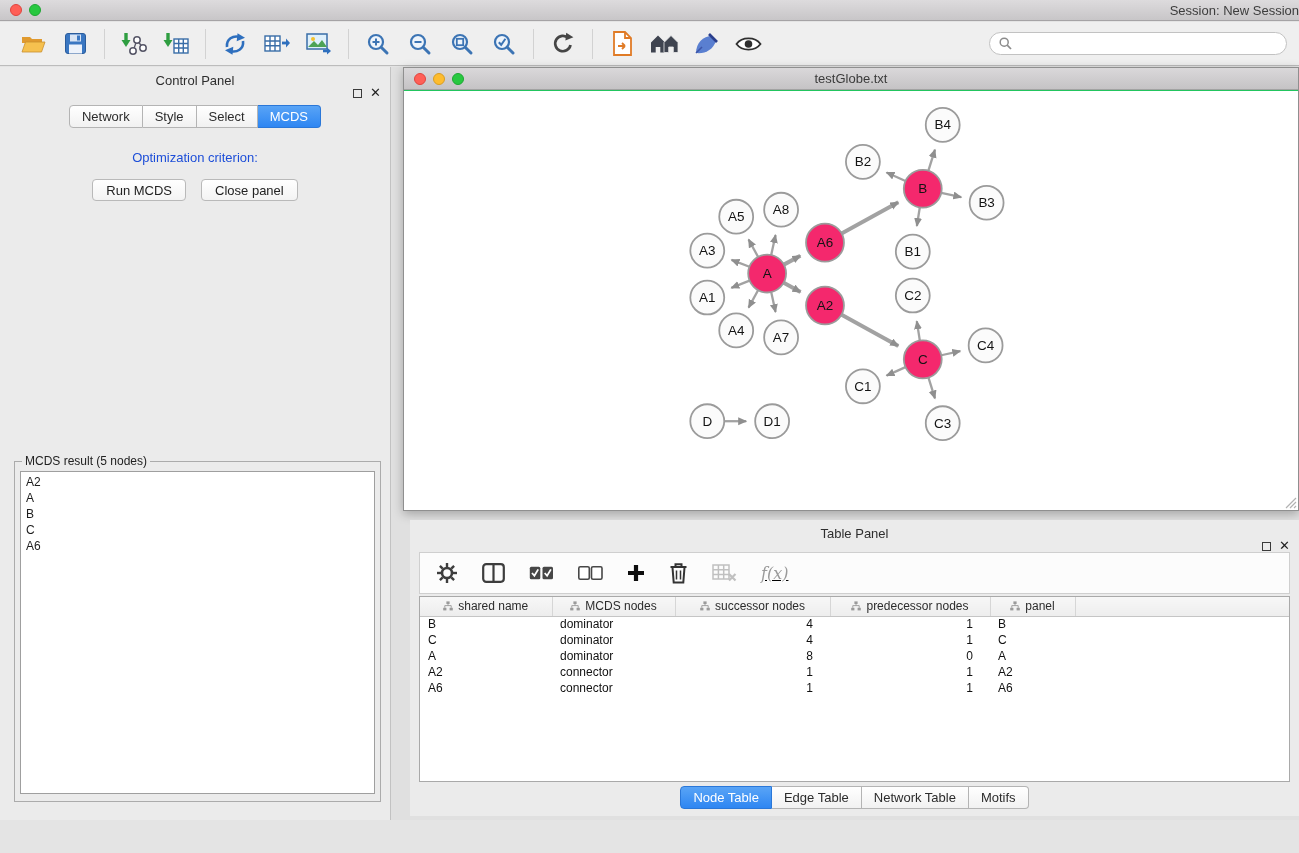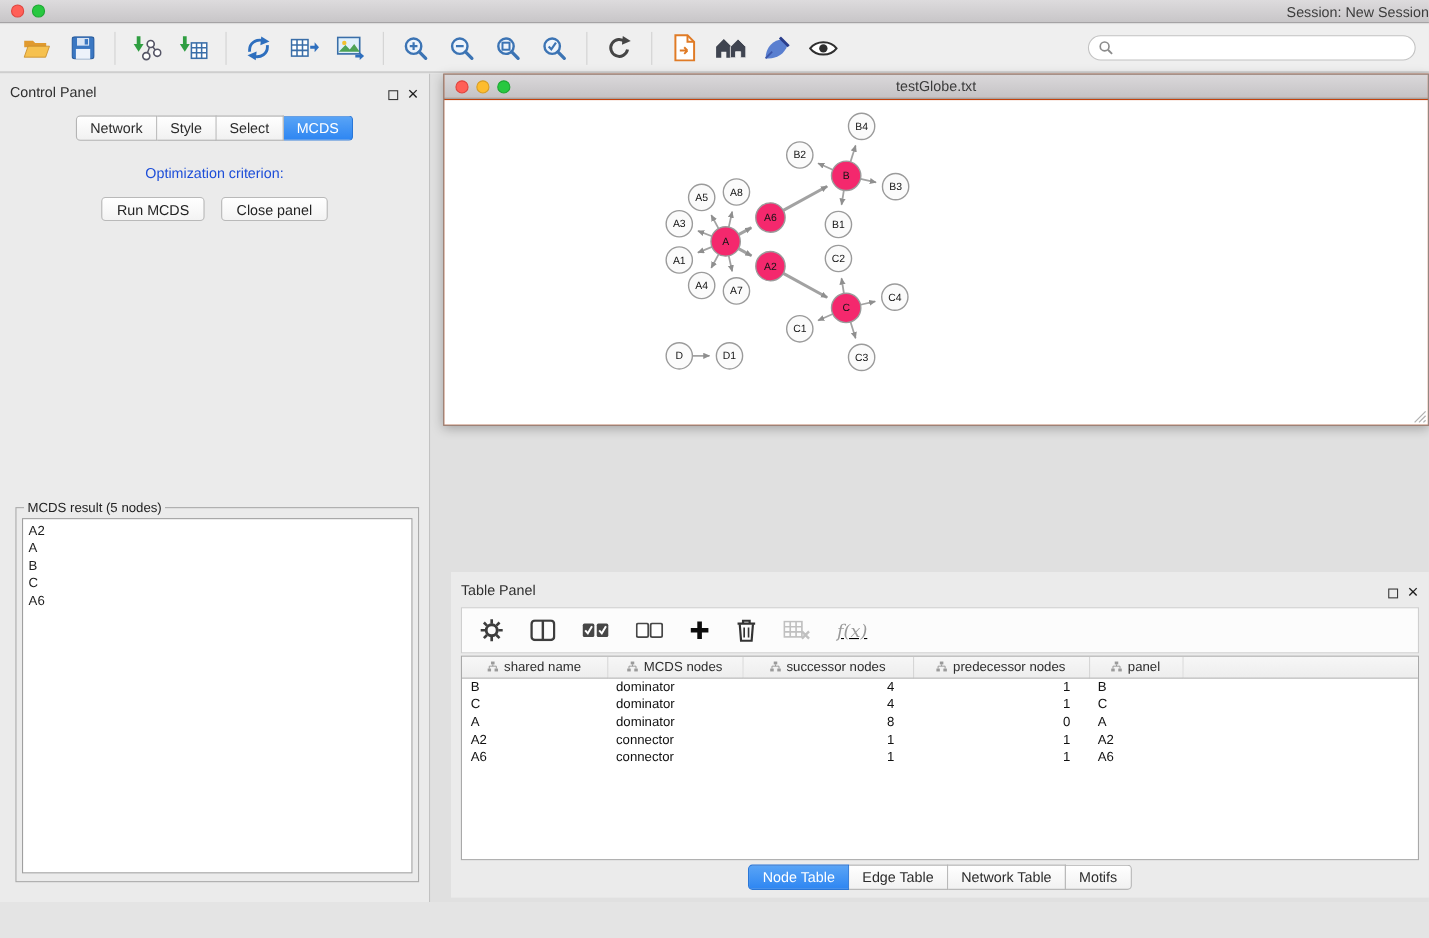--- a/index.html
+++ b/index.html
@@ -21,42 +21,42 @@
   .tbtn{width:32px;height:34px;border:none;background:transparent;display:flex;align-items:center;justify-content:center;margin:0 5px;}
   .tsep{width:1px;height:30px;background:#d2d2d2;margin:0 8px;}
   .searchbox{margin-left:auto;width:298px;height:23px;background:#fff;border:1px solid #c2c2c2;border-radius:12px;display:flex;align-items:center;padding:0 9px;gap:6px;}
   .searchbox input{border:none;outline:none;flex:1;font-size:12px;font-family:inherit;background:transparent;color:#333;}
 
   
   .main{position:absolute;top:67px;left:0;right:0;height:753px;background:#e0e0e0;}
 
   
   .control-panel{position:absolute;left:0;top:0;width:391px;height:100%;background:#ebebeb;border-right:1px solid #c2c2c2;padding:6px 9px;}
-  .panel-header{display:flex;align-items:flex-end;height:18px;}
+  .panel-header{display:flex;align-items:center;height:18px;flex-direction:column;}
   .panel-title{font-size:13px;color:#2e2e2e;}
   .ph-icons{margin-left:auto;display:flex;align-items:center;gap:8px;}
   .float-ic{width:9px;height:9px;border:1.5px solid #3a3a3a;display:inline-block;}
   .close-ic{font-size:13px;font-weight:bold;color:#1e1e1e;line-height:10px;}
   .segs{display:flex;justify-content:center;}
   .cp-segs{margin-top:14px;}
   .seg{border:1px solid #b4b4b4;border-left:none;background:linear-gradient(#ffffff,#f1f1f1);padding:3px 12px;font-size:13px;color:#2c2c2c;white-space:nowrap;}
   .seg:first-child{border-left:1px solid #b4b4b4;border-radius:4px 0 0 4px;}
   .seg:last-child{border-radius:0 4px 4px 0;}
   .seg.active{background:linear-gradient(#59a4f6,#2e86f2);border-color:#2a77d8;color:#fff;}
   .opt-label{margin-top:22px;text-align:center;font-size:13px;color:#1d4ed8;}
   .dropdown{margin:8px auto 0;width:312px;height:23px;background:#fff;border:1px solid #b7b7b7;border-radius:4px;display:flex;align-items:center;position:relative;padding-left:8px;font-size:12px;color:#1b1b1b;}
   .dd-stepper{position:absolute;right:0;top:0;bottom:0;width:19px;background:linear-gradient(#72b2fb,#2f7cf0);border-radius:0 3px 3px 0;display:flex;align-items:center;justify-content:center;}
   .btn-row{display:flex;justify-content:center;gap:15px;margin-top:14px;}
   .mac-btn{height:22px;padding:0 13px;background:linear-gradient(#ffffff,#f3f3f3);border:1px solid #b9b9b9;border-radius:4px;font-size:13px;font-family:inherit;color:#222;}
   .result-fieldset{position:absolute;left:14px;right:9px;top:387px;bottom:18px;border:1px solid #ababab;padding:3px 5px 7px 5px;}
   .result-fieldset legend{font-size:12px;color:#222;padding:0 3px;margin-left:2px;}
   .result-list{width:100%;height:100%;background:#fff;border:1px solid #9f9f9f;padding:2px 5px;font-size:12px;line-height:16px;overflow:hidden;}
 
   
-  .network-window{position:absolute;left:403px;top:0;width:896px;height:320px;background:#c2410c;border:1px solid #8f8f8f;box-shadow:0 3px 10px rgba(0,0,0,0.28);}
+  .network-window{position:absolute;left:403px;top:0;width:896px;height:444px;background:#22c55e;border:1px solid #8f8f8f;box-shadow:0 3px 10px rgba(0,0,0,0.28);}
   .nw-titlebar{height:22px;background:linear-gradient(#dad8da,#c5c3c5);border-bottom:1px solid #a2a2a2;display:flex;align-items:center;justify-content:center;position:relative;}
   .nw-titlebar .traffic{top:5px;}
   .nw-title{font-size:13px;color:#3b3b3b;}
   .nw-canvas{position:absolute;top:23px;left:0;right:0;bottom:0;background:#fff;}
   .nw-canvas svg.graph{width:100%;height:100%;display:block;}
   .grip{position:absolute;right:1px;bottom:1px;}
 
   
   .table-panel{position:absolute;left:410px;top:453px;width:889px;height:296px;background:#ebebeb;padding:6px 9px;}
   .tp-toolbar{margin-top:8px;height:42px;background:#fcfcfc;border:1px solid #cfcfcf;display:flex;align-items:center;gap:24px;padding:0 16px;}

